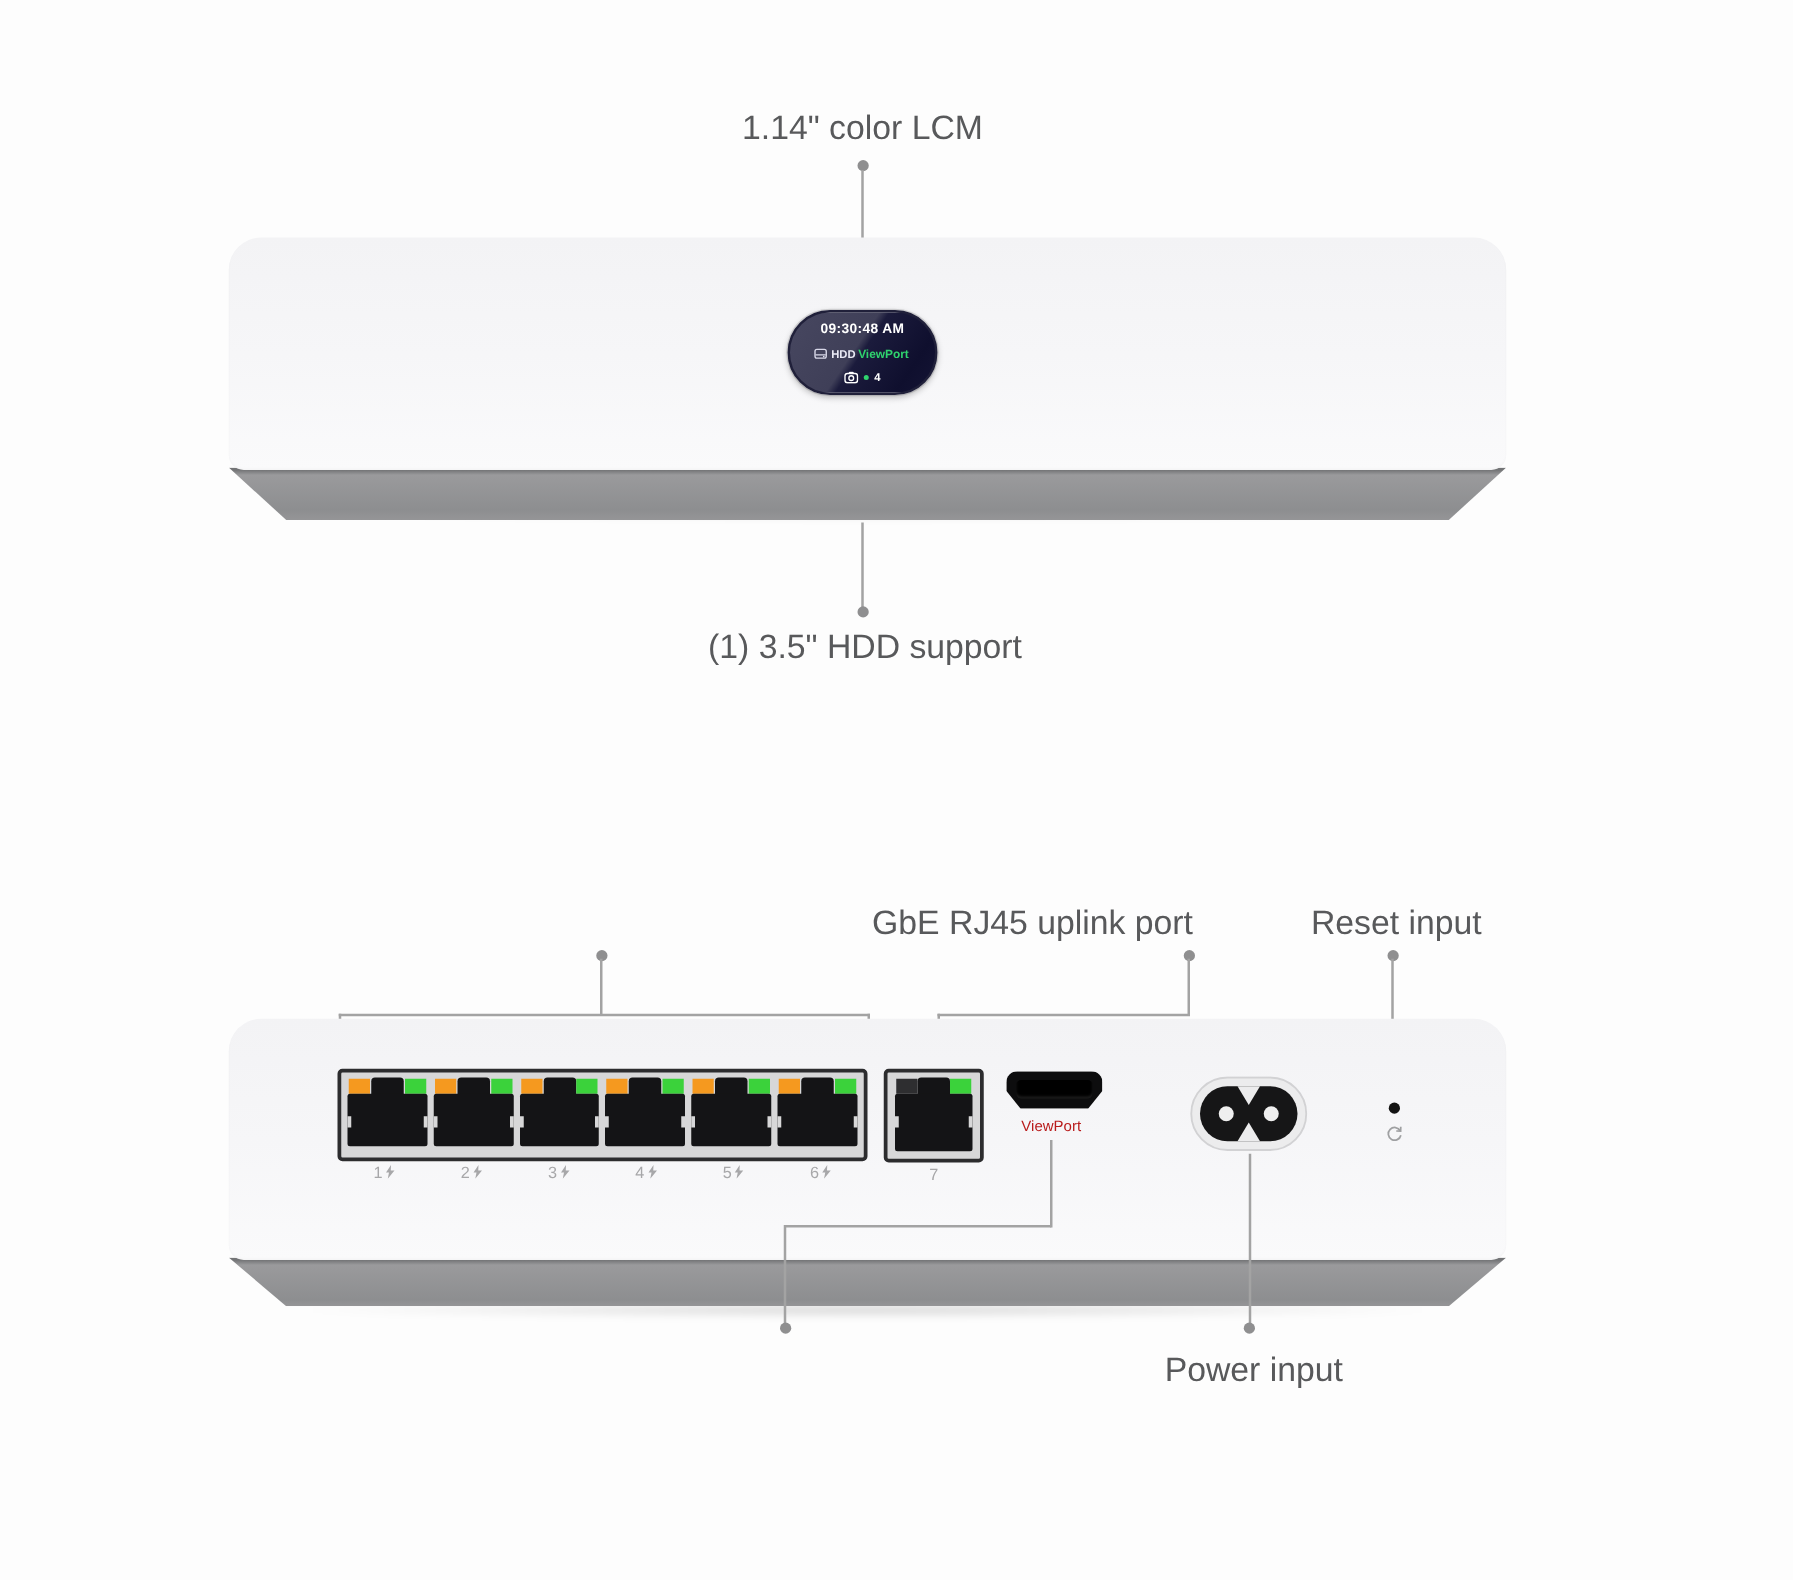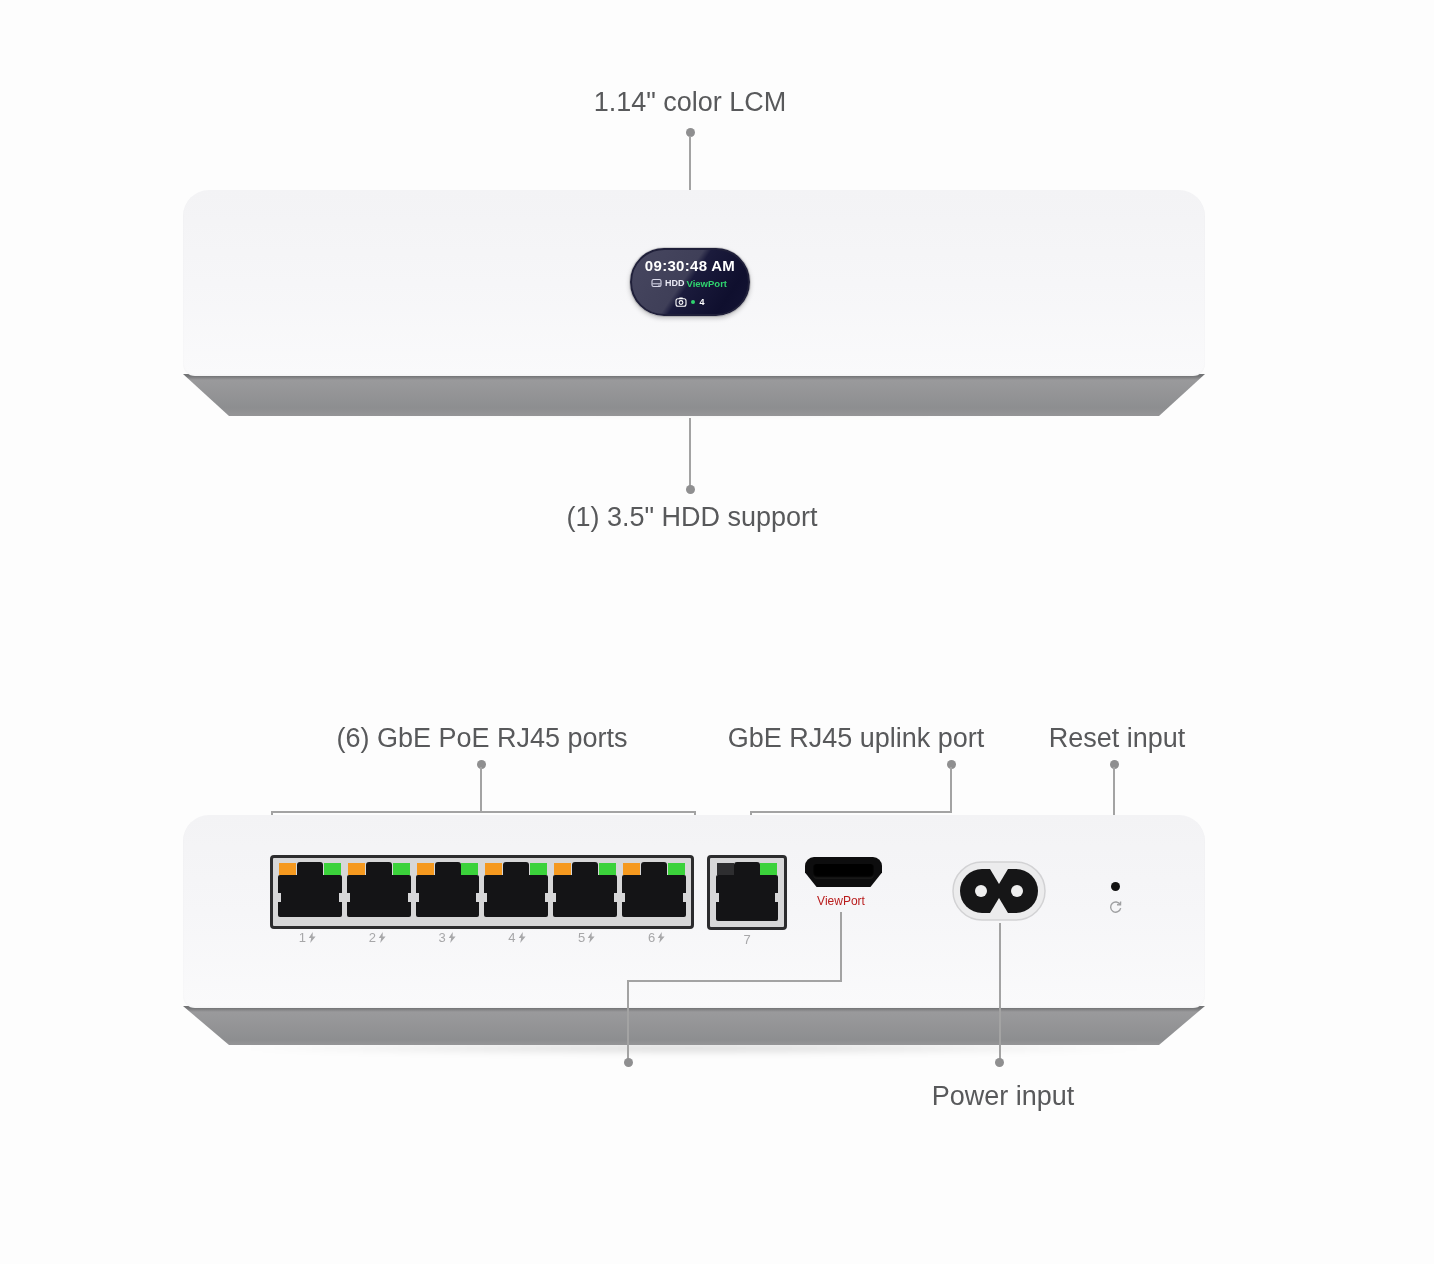--- a/index.html
+++ b/index.html
@@ -22,21 +22,21 @@
         clip-path:polygon(0 0,100% 0,95.5% 100%,4.5% 100%);}
   .devshadow{position:absolute;left:30px;width:962px;height:14px;filter:blur(3px);
         background:radial-gradient(ellipse at center,rgba(0,0,0,0.15),rgba(0,0,0,0) 68%);}
 
   
   .lcm{position:absolute;left:630px;top:248px;width:120px;height:68px;box-sizing:border-box;
        border-radius:34px;border:2px solid #20203a;
        background:linear-gradient(124deg,#474760 0%,#3f3f58 45%,#1b1b3c 50%,#0f0f2e 80%,#141434 100%);
        box-shadow:0 0 0 1px rgba(0,0,0,0.12),0 2px 5px rgba(0,0,0,0.25);}
   .lcm-time{position:absolute;top:7px;left:0;width:100%;text-align:center;color:#ffffff;
-       font-size:15px;font-weight:bold;letter-spacing:0.3px;}
+       font-size:11px;font-weight:bold;letter-spacing:0.3px;}
   .lcm-row2{position:absolute;top:26px;left:0;right:0;height:14px;display:flex;align-items:center;
        justify-content:space-between;padding:0 21px 0 19px;}
   .lcm-hdd{display:flex;align-items:center;gap:3px;color:#e9e9f4;font-size:9px;font-weight:bold;}
   .lcm-status{font-size:9.5px;font-weight:bold;}
   .lcm-row3{position:absolute;top:47px;left:0;width:100%;display:flex;align-items:center;
        justify-content:center;gap:4px;color:#fff;font-size:9px;font-weight:bold;}
   .camdot{width:4px;height:4px;border-radius:50%;}
 
   
   .pframe{position:absolute;box-sizing:border-box;border:3px solid #2c2c2e;border-radius:4px;
@@ -102,22 +102,21 @@
       </svg>
       <span class="camdot" style="background:#2fd36e;"></span>
       <span>4</span>
     </div>
   </div>
 
   <div class="line vline" style="left:689px;top:418px;height:68px;"></div>
   <div class="ldot" style="left:686px;top:485px;"></div>
   <div class="callout" style="left:692px;top:501px;">(1) 3.5" HDD support</div>
 
-  <div class="callout" style="left:482px;top:722px;">(6) GbE PoE RJ45 ports</div>
-  <div class="callout" style="left:856px;top:722px;text-align:right;">GbE RJ45 uplink port</div>
+  <div class="callout" style="left:826px;top:722px;text-align:right;">GbE RJ45 uplink port</div>
   <div class="callout" style="left:1117px;top:722px;">Reset input</div>
 
   <div class="ldot" style="left:477px;top:760px;"></div>
   <div class="ldot" style="left:947px;top:760px;"></div>
   <div class="ldot" style="left:1110px;top:760px;"></div>
 
   <div class="line vline" style="left:480px;top:767px;height:45px;"></div>
   <div class="line hline" style="left:271px;top:811px;width:425px;"></div>
   <div class="line vline" style="left:271px;top:811px;height:45px;"></div>
   <div class="line vline" style="left:694px;top:811px;height:45px;"></div>

